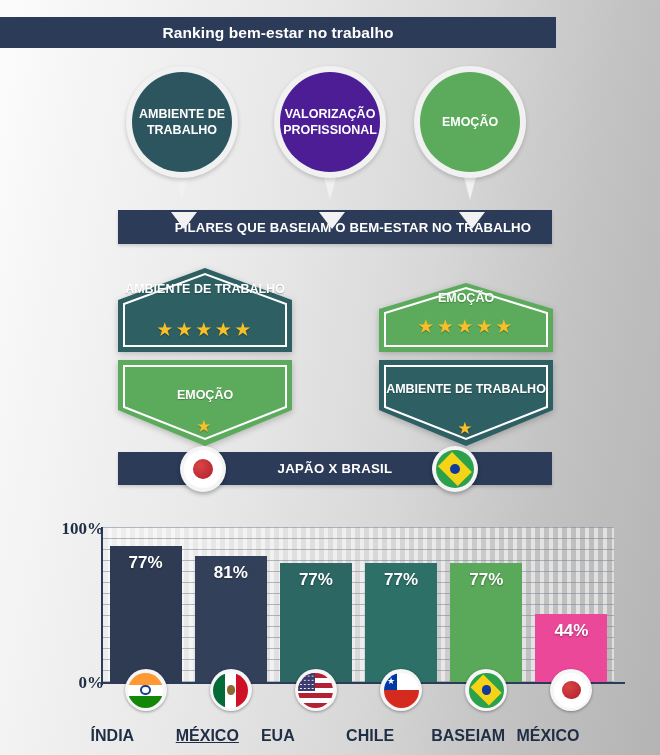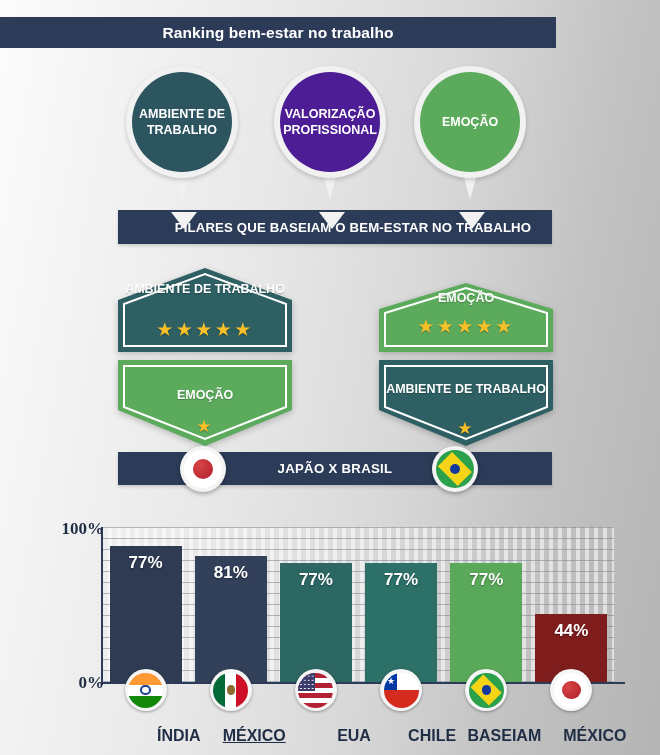--- a/index.html
+++ b/index.html
@@ -146,21 +146,21 @@
     text-shadow:0 1px 2px rgba(0,0,0,.35);
   }
 
   .cflag {
     position:absolute; bottom:44px; width:42px; height:42px; border-radius:50%;
     background:#f6f6f6; box-shadow:0 1px 3px rgba(0,0,0,.35); z-index:8;
     display:flex; align-items:center; justify-content:center;
   }
   .cflag .fl { width:35px; height:35px; border-radius:50%; overflow:hidden; position:relative; }
   .clabel {
-    position:absolute; bottom:10px; width:110px; text-align:right;
+    position:absolute; bottom:10px; width:110px; text-align:left;
     color:#1f2d45; font-size:16px; font-weight:bold;
   }
 </style>
 </head>
 <body>
 
 <div id="header">Ranking bem-estar no trabalho</div>
 
 <div class="pin" id="pin1">
   <div class="tail"></div>
@@ -293,21 +293,21 @@
       </div>
       <div class="cflag" style="left: 465.25px;">
         <div class="fl">
           <div class="flag f-br">
             <div class="rhomb"></div>
             <div class="globe"></div>
           </div>
         </div>
       </div>
       <div class="clabel" style="left: 431.25px;">BASEIAM</div>
-      <div class="bar" style="left: 535.417px; height: 68.2px; bottom: 73px; background: #7f1d1d;">
+      <div class="bar" style="left: 535.417px; height: 68.2px; bottom: 73px; background: #ec4899;">
         <span>44%</span>
       </div>
       <div class="cflag" style="left: 550.417px;">
         <div class="fl">
           <div class="flag f-jp"></div>
         </div>
       </div>
       <div class="clabel" style="left: 516.417px;">MÉXICO</div>
     </div>
 </div>

